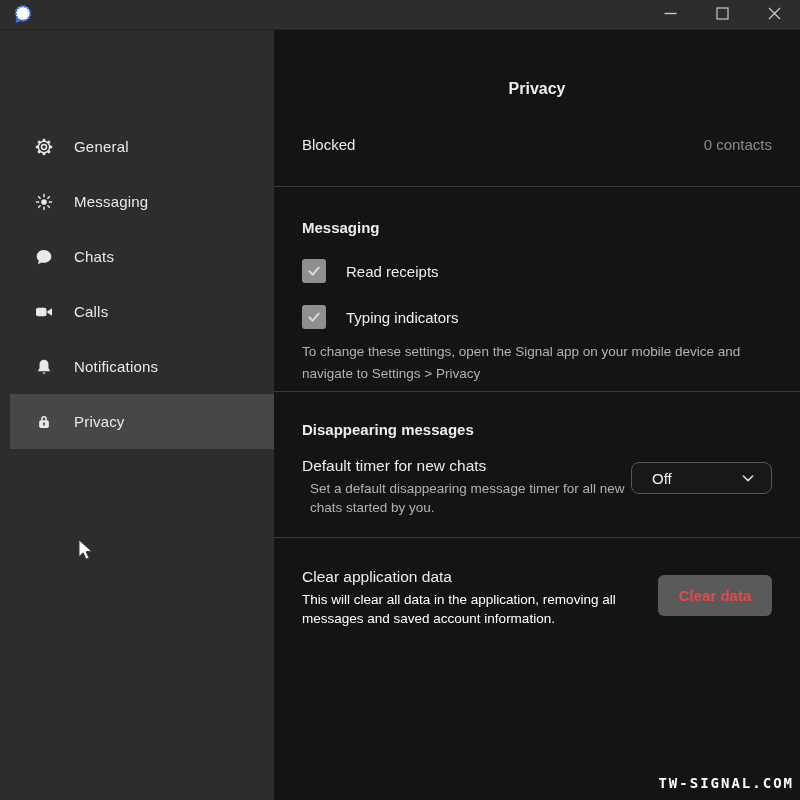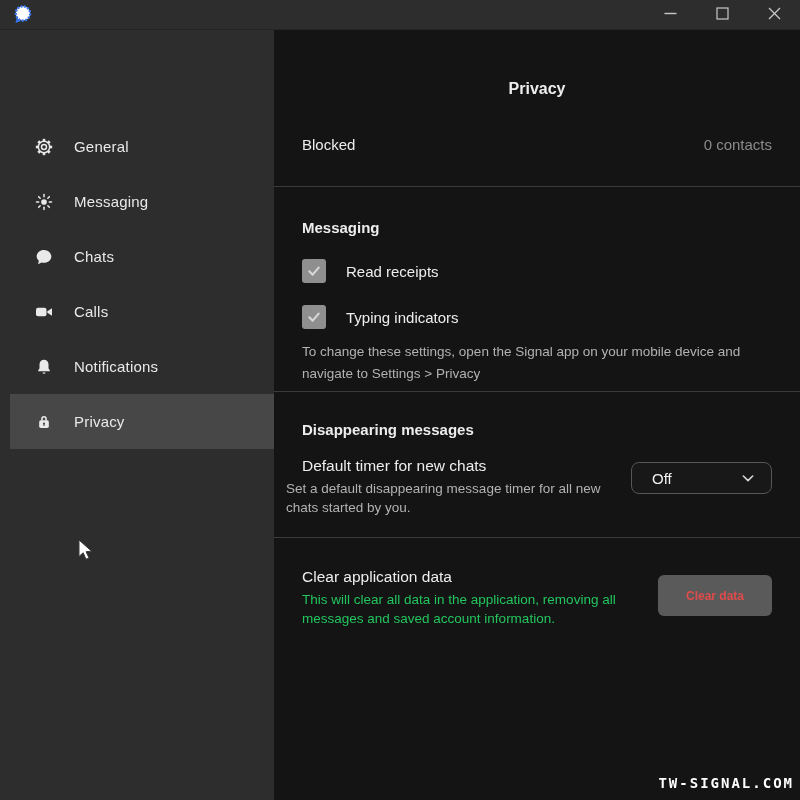--- a/index.html
+++ b/index.html
@@ -36,28 +36,28 @@
 
   .check-row { position:absolute; left:28px; display:flex; align-items:center; }
   .cr1 { top:229px; } .cr2 { top:275px; }
   .checkbox { width:24px; height:24px; background:#8f8f8f; border-radius:3px; display:flex; align-items:center; justify-content:center; }
   .checkbox svg { width:16px; height:16px; display:block; }
   .check-label { margin-left:20px; font-size:15px; color:#ededed; }
 
   .note { position:absolute; top:311px; left:28px; width:452px; font-size:13.5px; line-height:22px; color:#b2b2b2; }
 
   .timer-label { position:absolute; top:427px; left:28px; font-size:15.5px; color:#ededed; }
-  .timer-desc { position:absolute; top:450px; left:12px; width:318px; font-size:13.5px; line-height:18.5px; color:#b2b2b2; }
+  .timer-desc { position:absolute; top:450px; left:36px; width:318px; font-size:13.5px; line-height:18.5px; color:#b2b2b2; }
   .dropdown { position:absolute; top:432px; left:357px; width:141px; height:32px; background:#181818; border:1px solid #565656; border-radius:8px; display:flex; align-items:center; justify-content:space-between; padding:0 15px 0 20px; color:#f2f2f2; font-size:15px; cursor:default; }
   .dropdown .chev { width:16px; height:16px; color:#d8d8d8; }
   .dropdown .chev svg { width:16px; height:16px; display:block; }
 
   .clear-header { position:absolute; top:538px; left:28px; font-size:15.5px; color:#ededed; }
-  .clear-desc { position:absolute; top:561px; left:28px; width:325px; font-size:13.5px; line-height:18.5px; color:#22c55e; }
-  .clear-btn { position:absolute; top:545px; left:384px; width:114px; height:41px; background:#5a5a5a; border:none; border-radius:6px; color:#e04b4b; font-family:"Liberation Sans", sans-serif; font-size:12px; font-weight:bold; display:flex; align-items:center; justify-content:center; cursor:default; }
+  .clear-desc { position:absolute; top:561px; left:28px; width:325px; font-size:13.5px; line-height:18.5px; color:#ffffff; }
+  .clear-btn { position:absolute; top:545px; left:384px; width:114px; height:41px; background:#5a5a5a; border:none; border-radius:6px; color:#e04b4b; font-family:"Liberation Sans", sans-serif; font-size:15px; font-weight:bold; display:flex; align-items:center; justify-content:center; cursor:default; }
 
   .watermark { position:absolute; right:6px; bottom:9px; font-family:"DejaVu Sans Mono", monospace; font-weight:bold; font-size:14px; letter-spacing:2px; color:#ffffff; }
   .cursor { position:absolute; left:77px; top:539px; width:20px; height:24px; pointer-events:none; }
 </style>
 </head>
 <body>
 
 <div id="app">
 
   <div class="titlebar">

